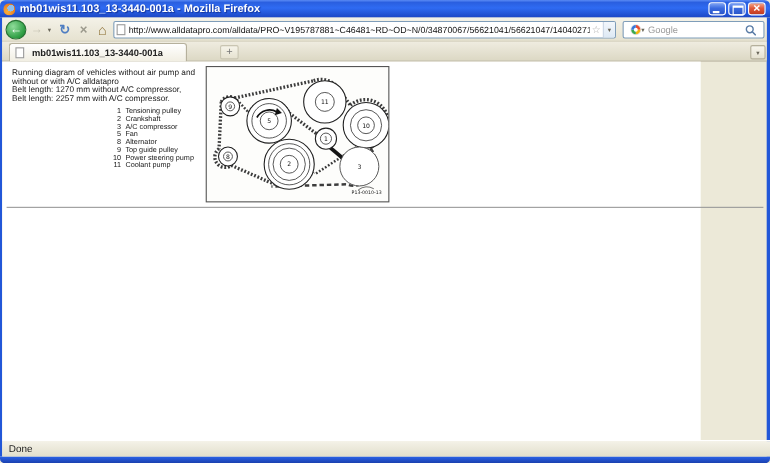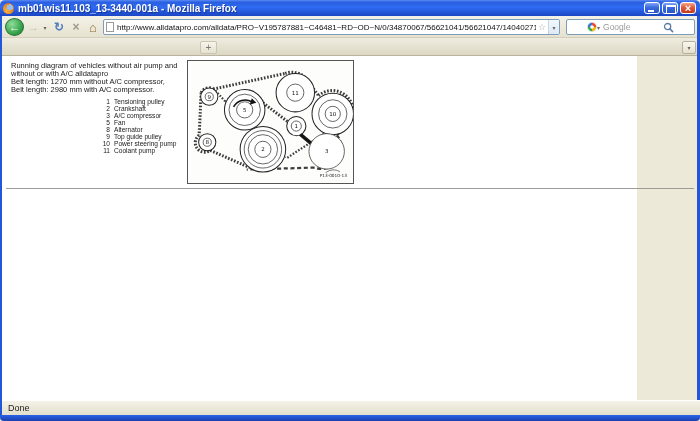--- a/index.html
+++ b/index.html
@@ -40,21 +40,21 @@
   .stopbtn{left:66px;width:16px;height:18px;color:#9b998c;font-size:12px;font-weight:bold;}
   .homebtn{left:83px;width:16px;height:18px;color:#8a6d2f;font-size:13px;}
   .urlbar{position:absolute;left:101px;top:3px;width:457px;height:16px;background:#fff;
     border:1px solid #7f9db9;border-radius:2px;display:flex;align-items:center;padding:0 2px;overflow:hidden;}
   .pageicon{flex:0 0 auto;width:8px;height:10px;background:#fff;border:1px solid #9a9a9a;margin-right:3px;}
   .urltext{flex:1 1 auto;font-size:8px;color:#111;white-space:nowrap;overflow:hidden;}
   .staricon{flex:0 0 auto;color:#aaa;font-size:9px;margin:0 2px;}
   .urlcaret{flex:0 0 auto;width:11px;height:16px;margin-right:-2px;border-left:1px solid #c8d4e4;
     background:linear-gradient(180deg,#f4f8fc,#dce8f4);display:flex;align-items:center;justify-content:center;}
   .searchbox{position:absolute;left:564px;top:3px;width:129px;height:16px;background:#fff;
-    border:1px solid #7f9db9;border-radius:2px;display:flex;align-items:center;padding:0 20px;}
+    border:1px solid #7f9db9;border-radius:2px;display:flex;align-items:center;padding:0 6px;}
   .gicon{flex:0 0 auto;width:10px;height:10px;}
   .searchph{flex:1 1 auto;font-size:8.5px;color:#9a9a9a;margin-left:3px;white-space:nowrap;overflow:hidden;}
   .magicon{flex:0 0 auto;width:11px;height:11px;}
 
   
   .tabstrip{position:absolute;left:2px;top:38px;width:695px;height:18px;
     background:linear-gradient(180deg,#efece0,#dcd8c4);border-bottom:1px solid #b8b49f;}
   .tab{position:absolute;left:6px;top:1px;width:162px;height:17px;
     background:linear-gradient(180deg,#fff,#f1eee2);border:1px solid #b5b09c;border-bottom:none;
     border-radius:3px 3px 0 0;display:flex;align-items:center;gap:4px;padding:0 5px;}
@@ -151,33 +151,37 @@
       <span class="caret">▾</span>
       <span class="searchph">Google</span>
       <svg class="magicon" viewBox="0 0 11 11">
         <circle cx="4.6" cy="4.6" r="3.1" fill="none" stroke="#5a7ca6" stroke-width="1.3"></circle>
         <line x1="6.9" y1="6.9" x2="9.6" y2="9.6" stroke="#5a7ca6" stroke-width="1.5" stroke-linecap="round"></line>
       </svg>
     </div>
   </div>
 
   <div class="tabstrip">
+    <div class="tab">
+      <span class="pageicon"></span>
+      <span class="tablabel">mb01wis11.103_13-3440-001a</span>
+    </div>
     <div class="newtab">+</div>
     <div class="tablist">
       <span class="caret">▾</span>
     </div>
   </div>
 
   <div class="content">
 
     <div class="desc">
       <div>Running diagram of vehicles without air pump and</div>
       <div>without or with A/C alldatapro</div>
       <div>Belt length: 1270 mm without A/C compressor,</div>
-      <div>Belt length: 2980 mm with A/C compressor.</div>
+      <div>Belt length: 2257 mm with A/C compressor.</div>
     </div>
 
     <div class="legend">
       <div class="lrow">
         <span class="lnum">1</span>
         <span>Tensioning pulley</span>
       </div>
       <div class="lrow">
         <span class="lnum">2</span>
         <span>Crankshaft</span>

